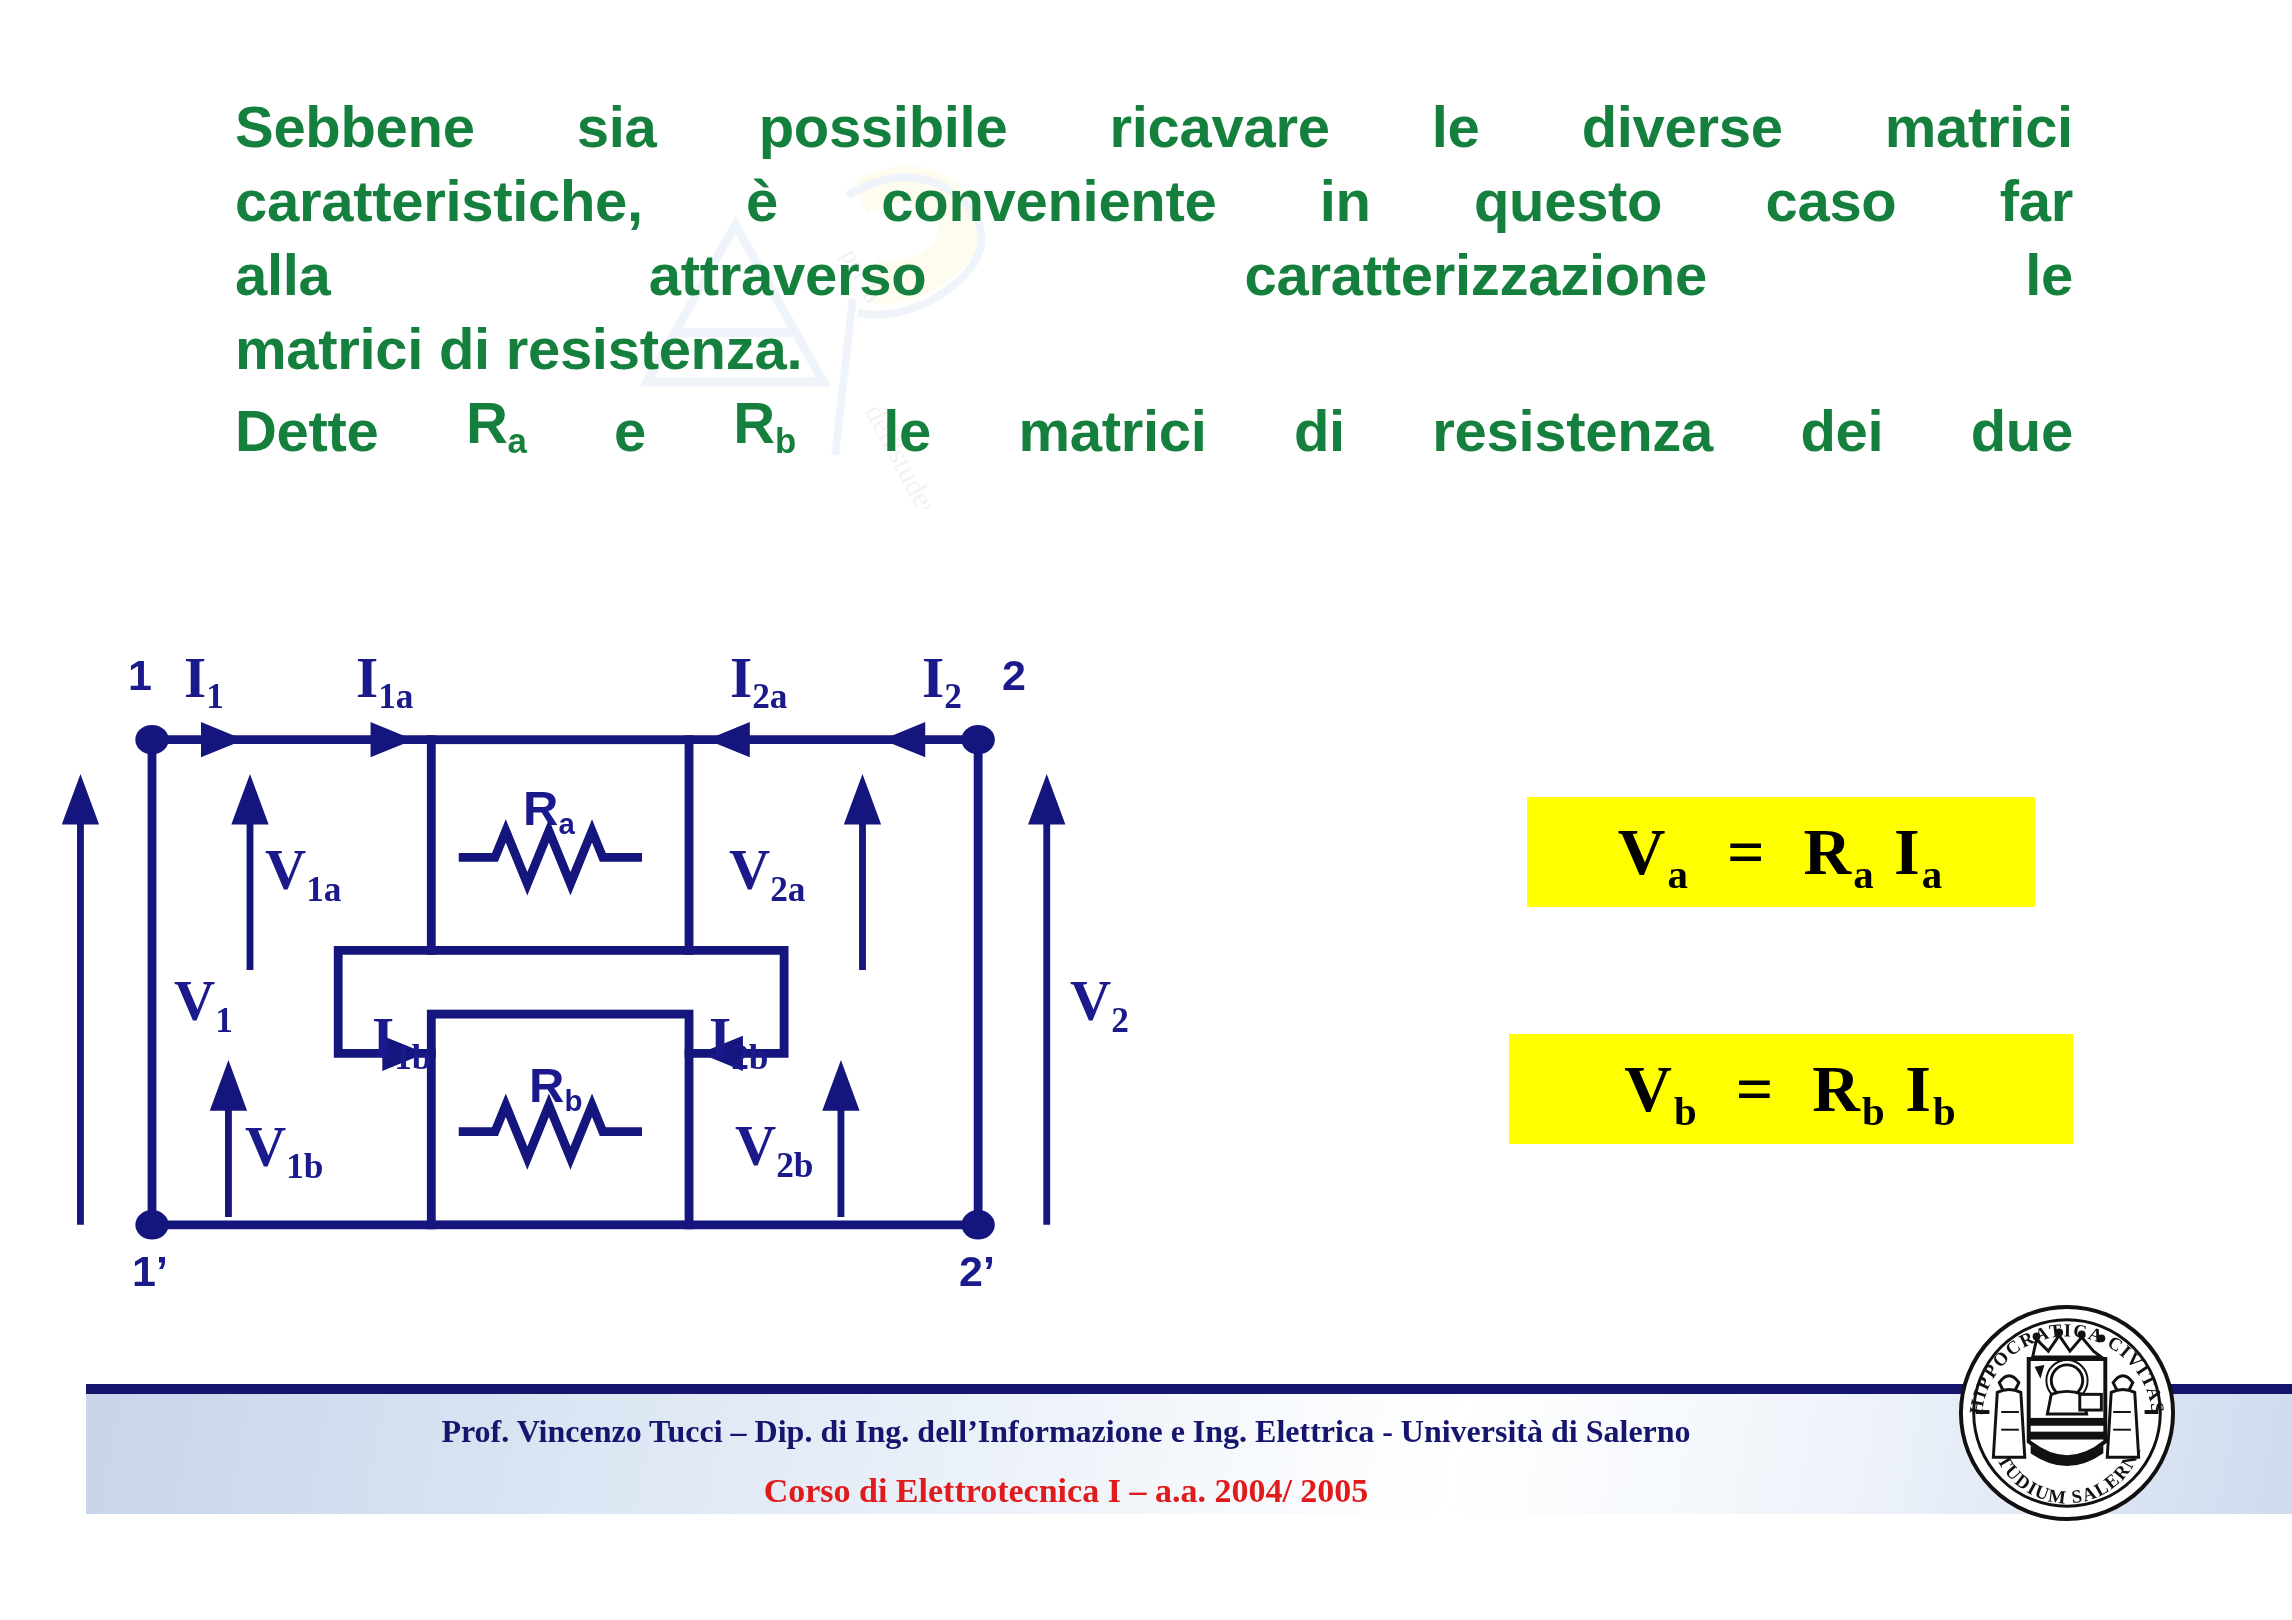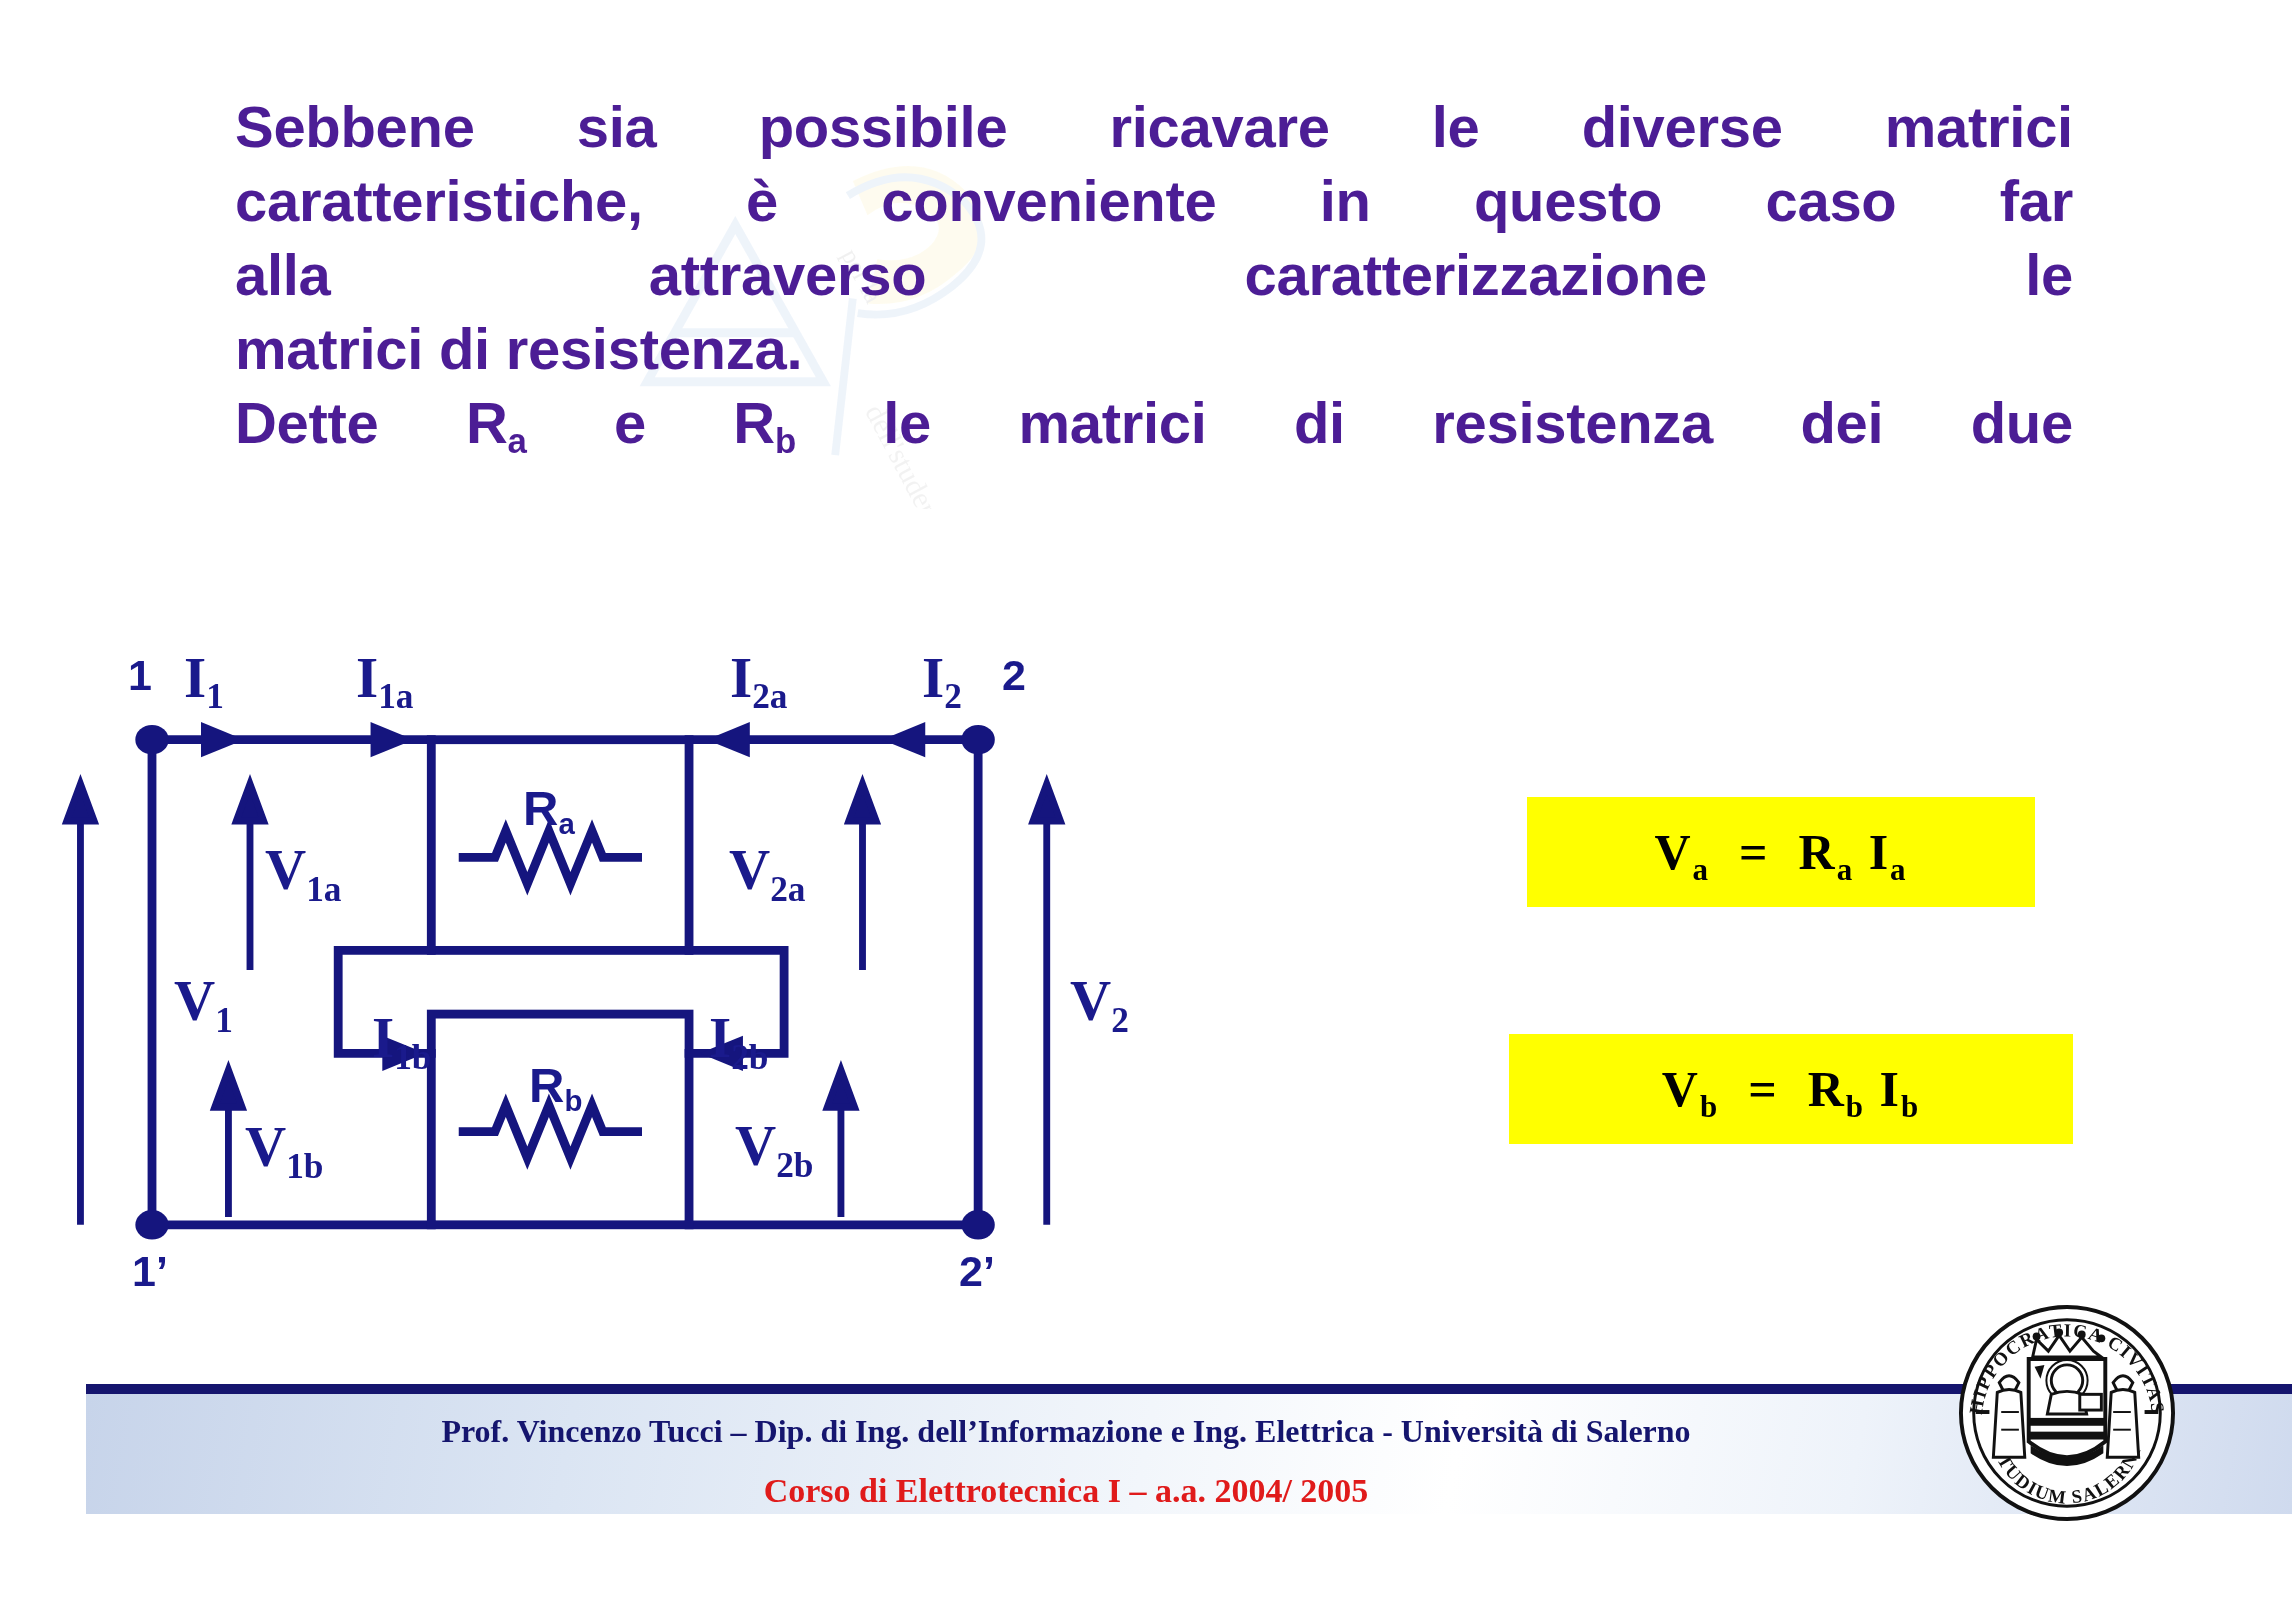--- a/index.html
+++ b/index.html
@@ -29,26 +29,27 @@
 
   
   #heading {
     position: absolute;
     left: 235px;
     top: 90px;
     width: 1838px;
     z-index: 3;
   }
   .hline {
-    color: #4c1d95;
+    color: #15803d;
     font-weight: bold;
     font-size: 58px;
     line-height: 74px;
     letter-spacing: -0.3px;
     white-space: nowrap;
+    align-items: flex-end;
   }
   .hline.justify {
     display: flex;
     justify-content: space-between;
     white-space: nowrap;
   }
   .hline.justify > span { display: inline-block; }
   .sub {
     font-size: 0.60em;
     vertical-align: baseline;
@@ -110,21 +111,21 @@
     background: #ffff00;
     display: flex;
     align-items: center;
     justify-content: center;
     z-index: 3;
   }
   .eq {
     color: #000000;
     font-family: "Liberation Serif", serif;
     font-weight: bold;
-    font-size: 50px;
+    font-size: 66px;
     line-height: 1;
     white-space: nowrap;
     letter-spacing: 2px;
   }
   .eq .s {
     font-size: 0.62em;
     position: relative;
     top: 0.34em;
   }
   #eqbox-a { left: 1527px; top: 797px; width: 508px; height: 110px; }

